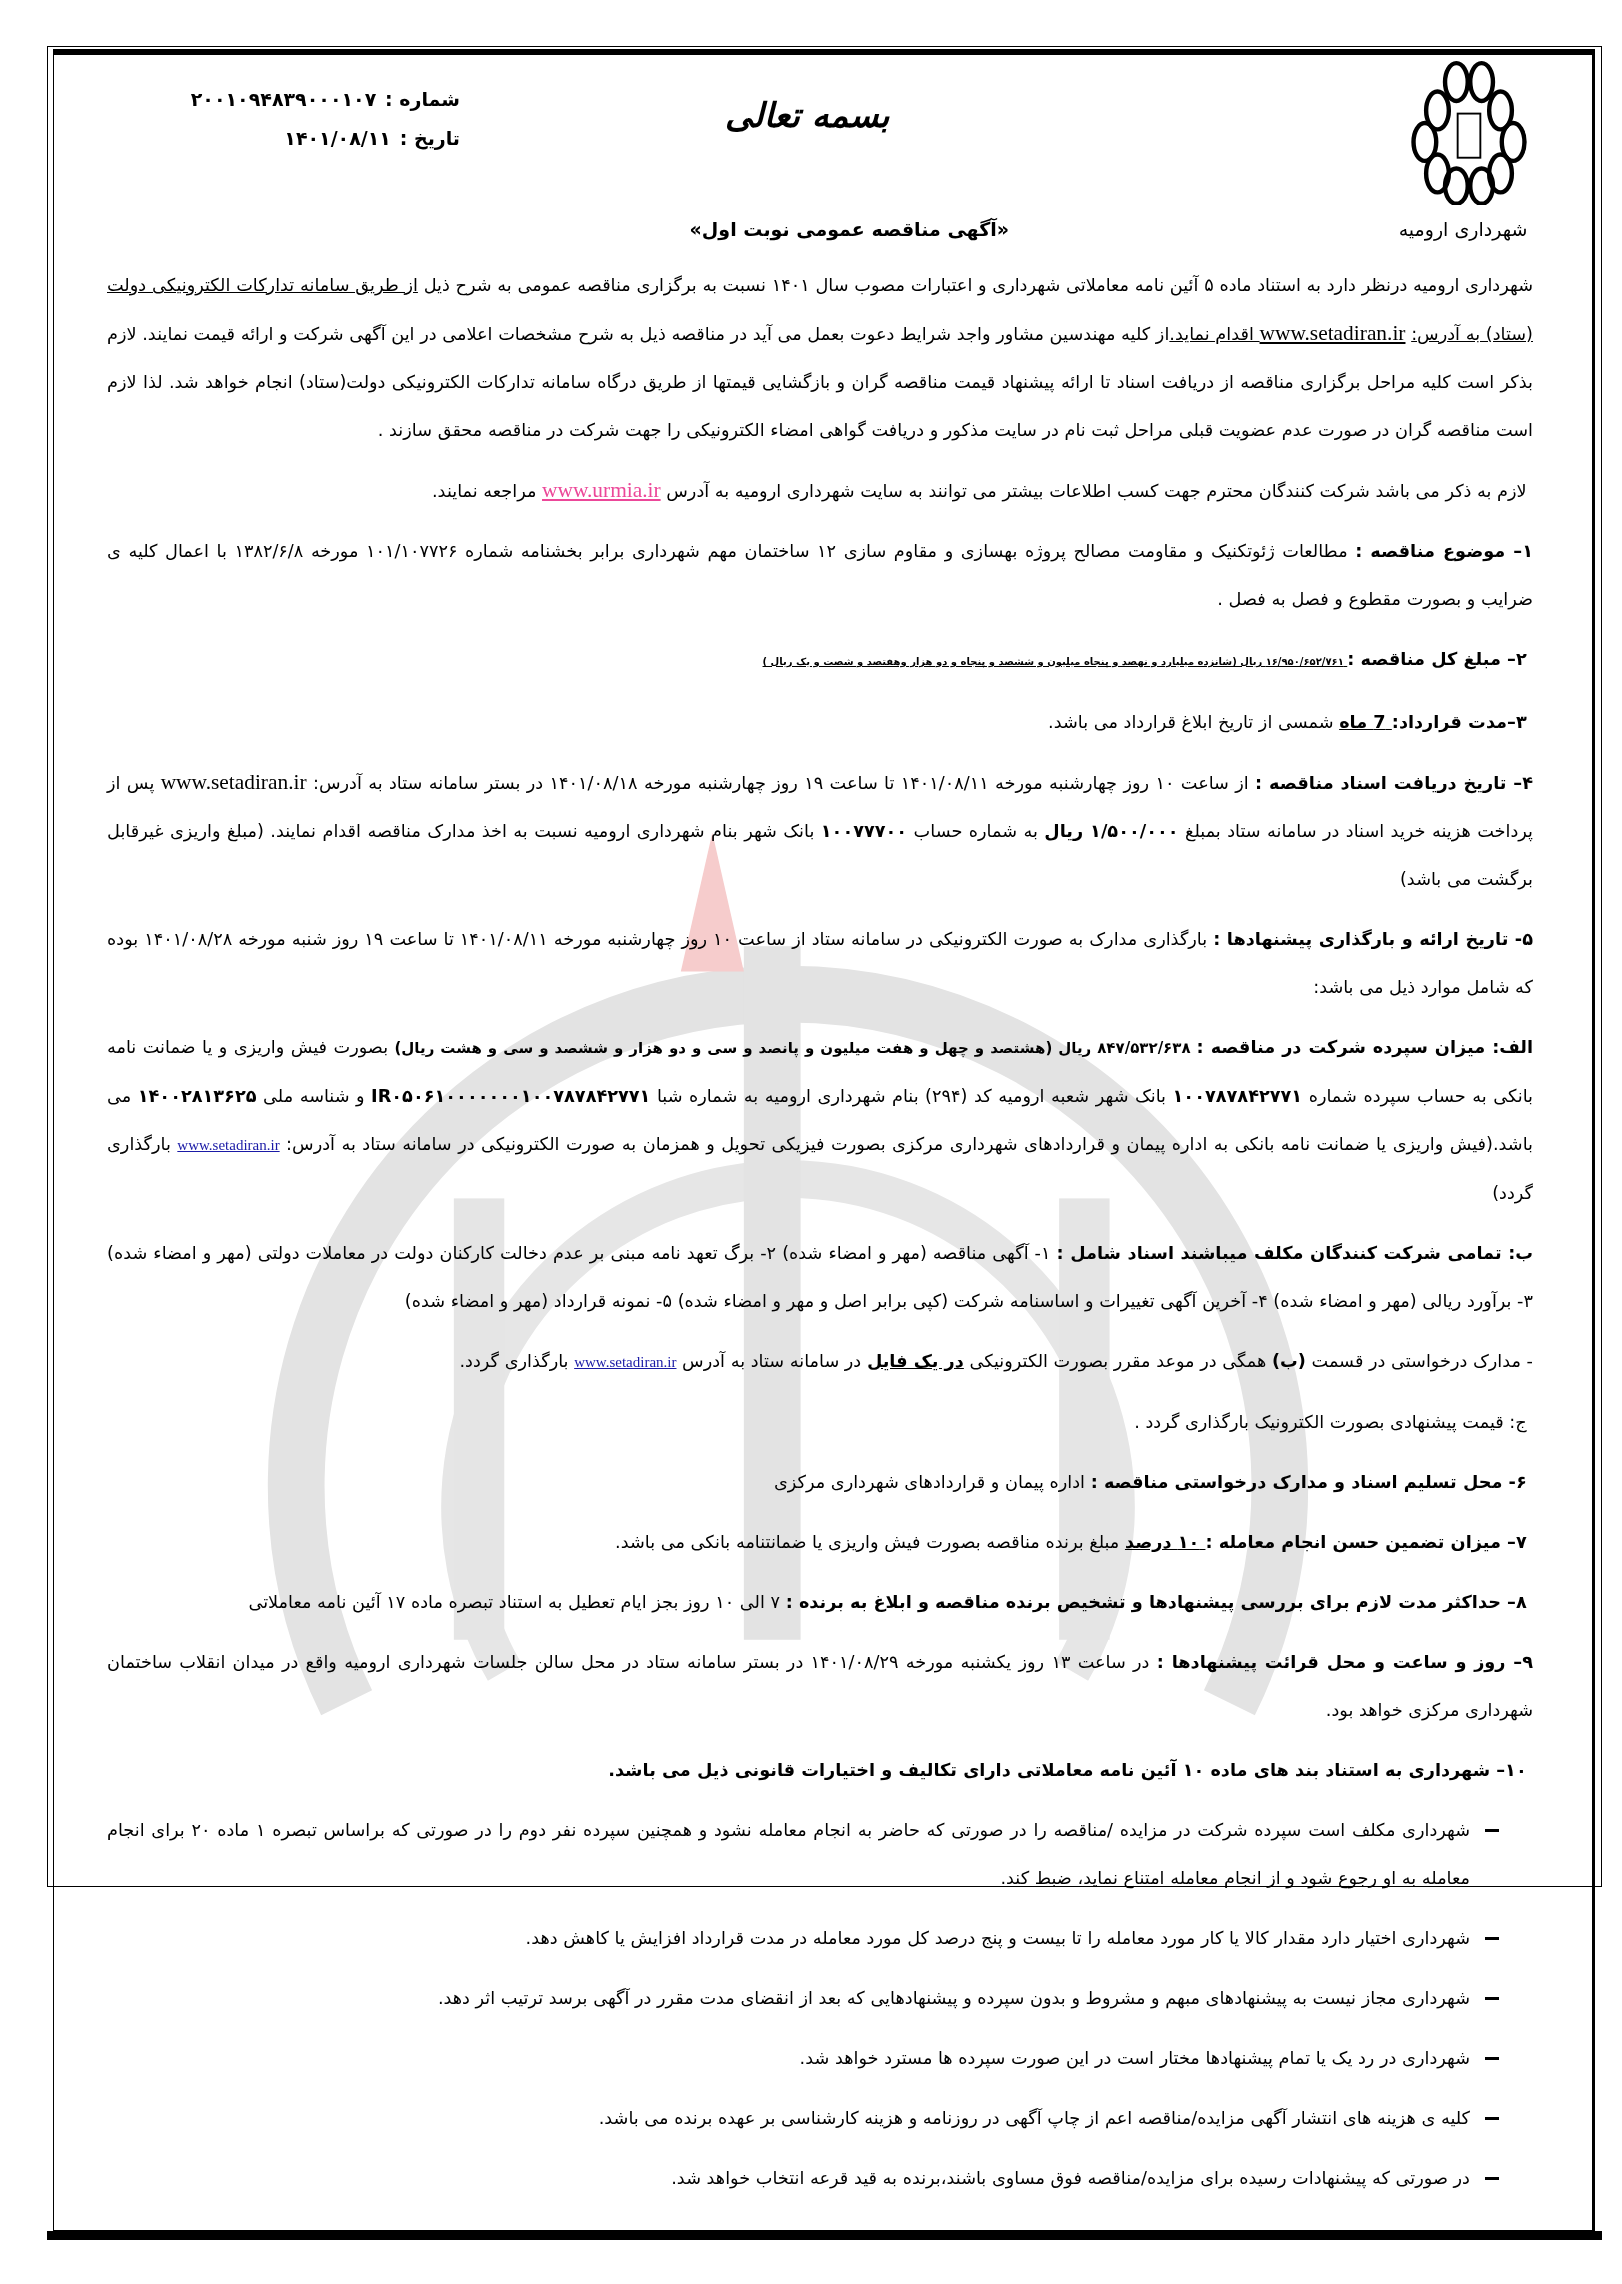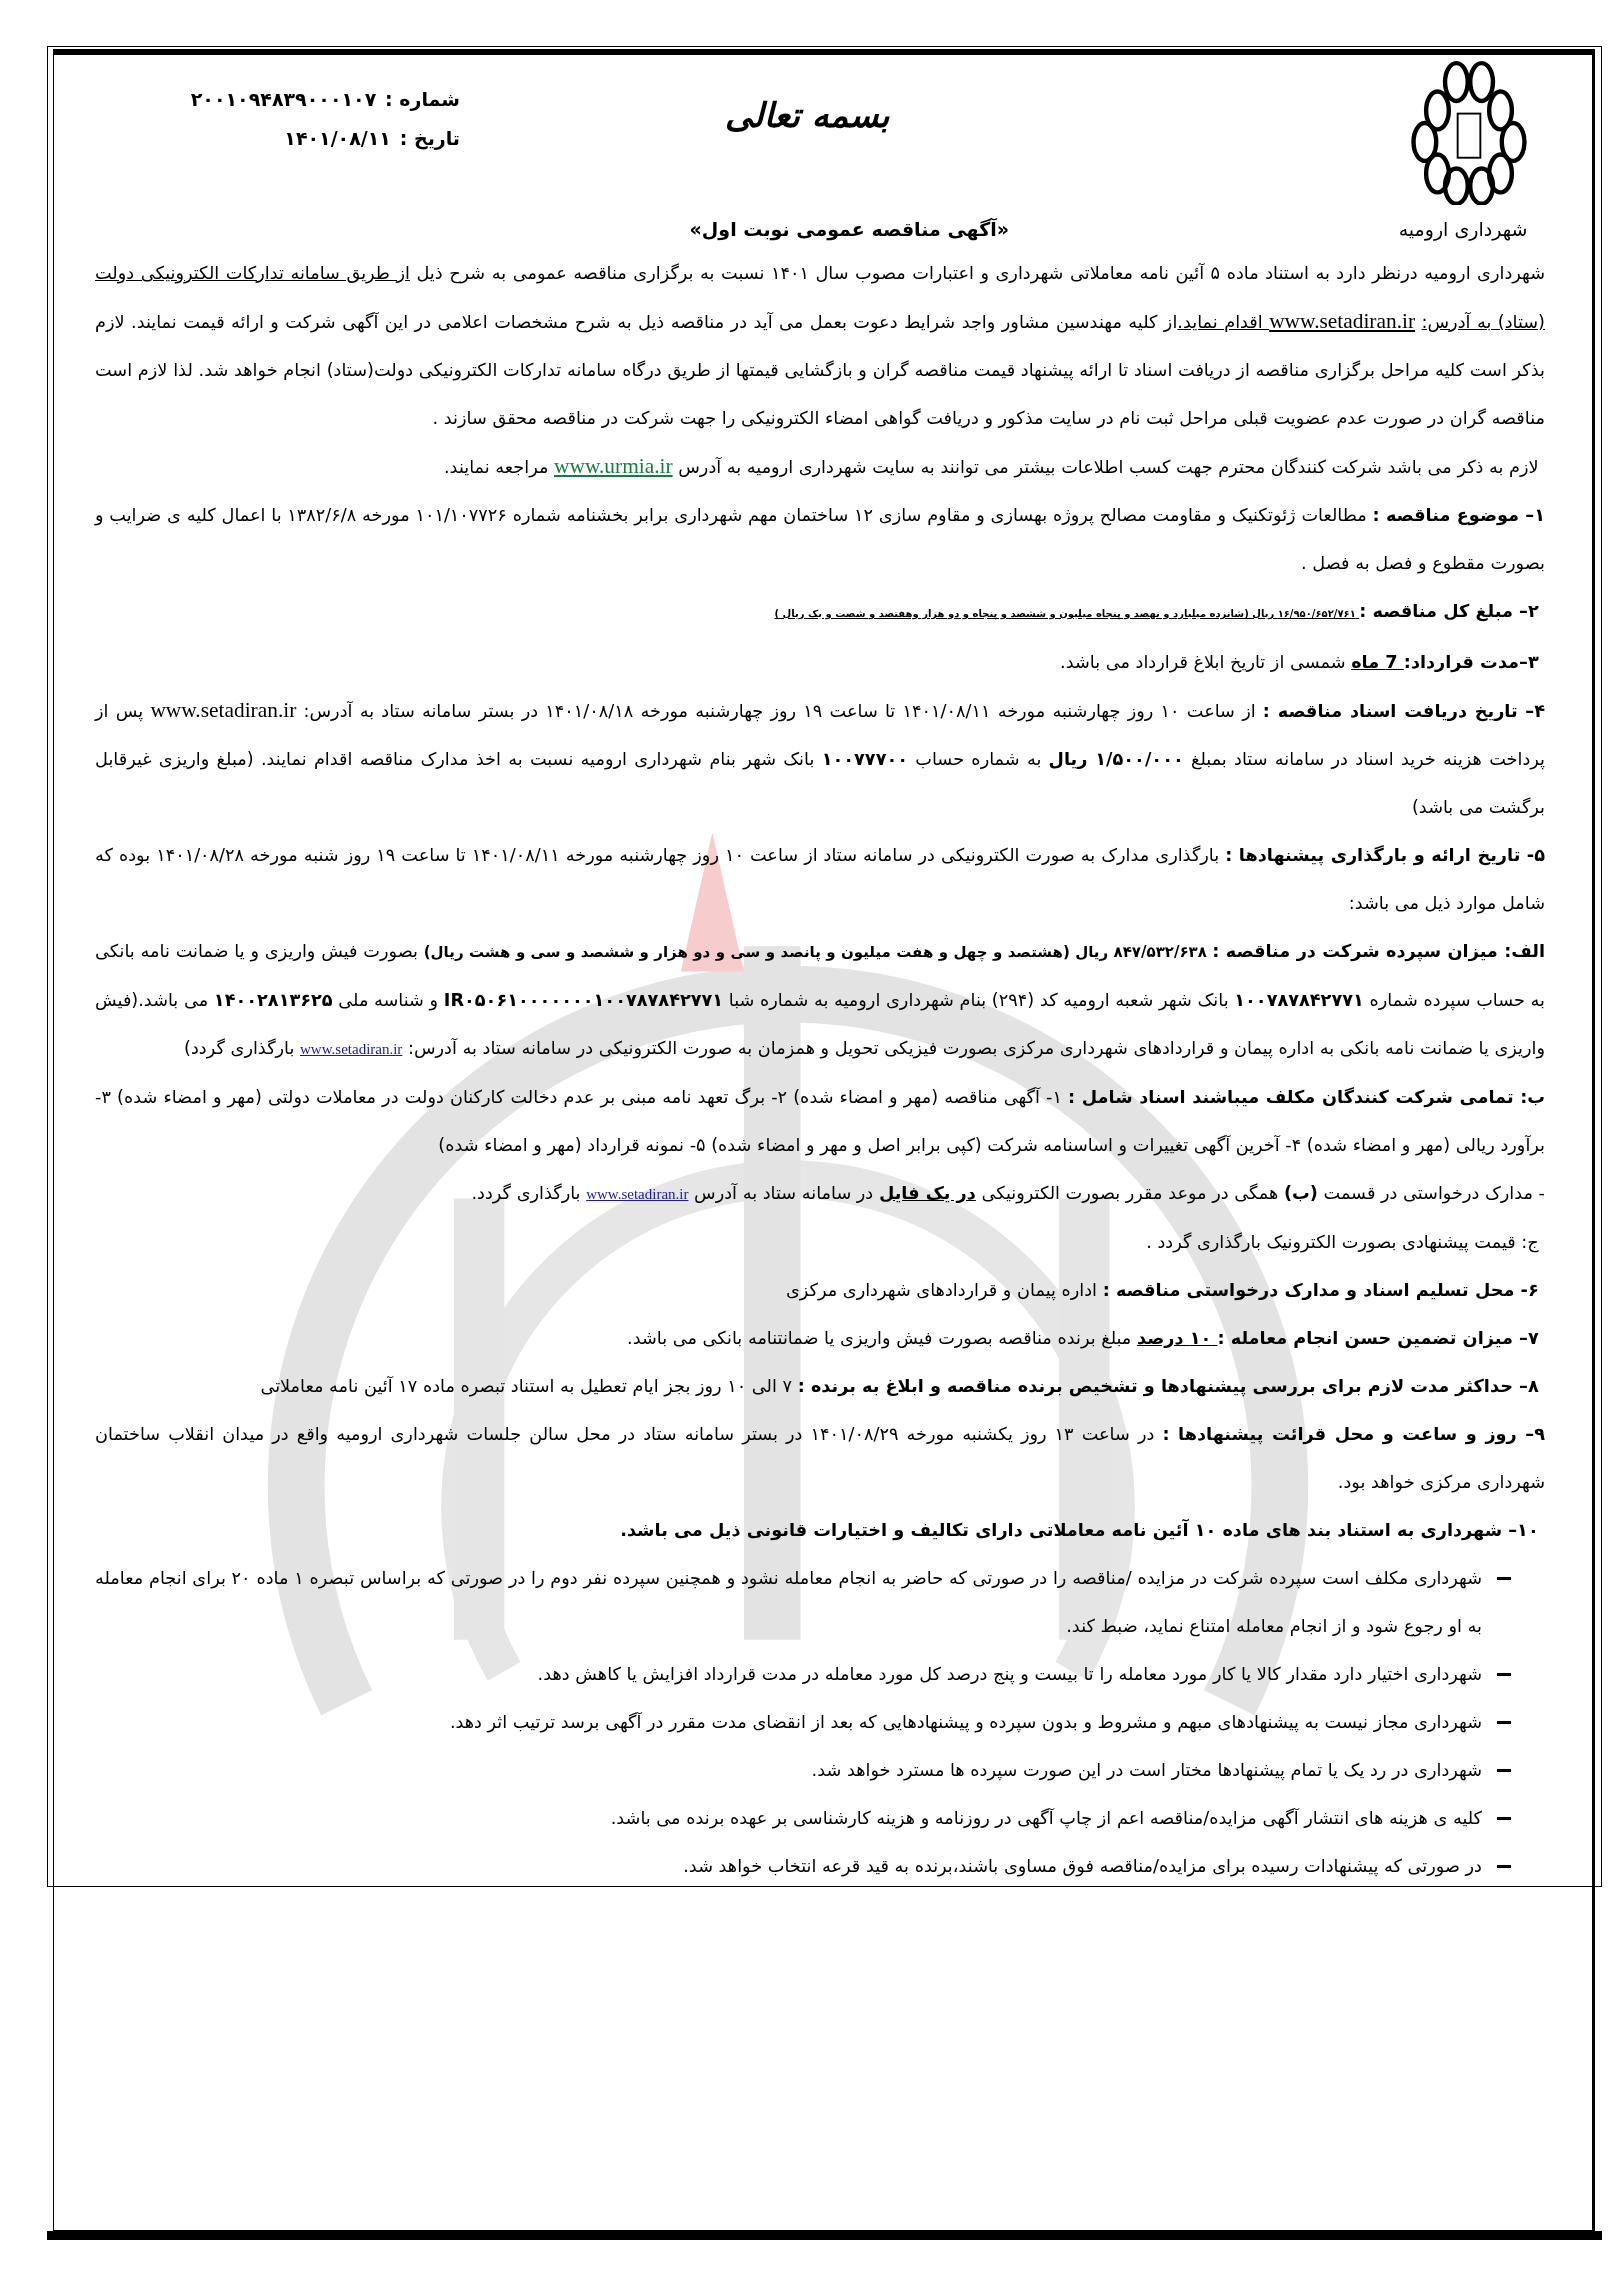--- a/index.html
+++ b/index.html
@@ -9,24 +9,24 @@
     .frame-bottom-bar { position:absolute; left:47px; top:2231px; width:1555px; height:8.8px; background:#000; }
     .frame-inner { position:absolute; left:53px; top:55px; width:1542px; height:2176px; border-left:1.9px solid #000; border-right:3.2px solid #000; border-bottom:1.9px solid #000; box-sizing:border-box; }
     .watermark { position:absolute; left:189px; top:757px; width:1198px; height:1135px; pointer-events:none; }
     .logo { position:absolute; left:1387px; top:60px; width:164px; height:145px; }
     .org-name { position:absolute; left:1381px; top:218px; width:164px; text-align:center; font-weight:normal; font-size:19px; direction:rtl; }
     .bismillah { position:absolute; left:725px; top:95px; width:189px; text-align:left; font-family:"DejaVu Serif", serif; font-style:italic; font-size:34px; direction:rtl;font-weight:bold; }
     .meta { position:absolute; left:183px; top:88px; width:277px; direction:rtl; font-weight:bold; font-size:19px; }
     .meta .row { height:39px; display:flex; gap:8.8px; justify-content:flex-start; }
     .title { position:absolute; left:631px; top:218px; width:378px; font-weight:bold; font-size:19px; direction:rtl; }
     .body { position:absolute; left:95px; top:249px; width:1450px; direction:rtl; text-align:justify; font-family:"DejaVu Sans", sans-serif; font-size:17.7px; line-height:48px; }
-    .body p { margin:0; }
+    .body p { margin:12px; }
     .body b { font-weight:bold; }
     .u { text-decoration:underline; }
-    .link { color:#15803d; text-decoration:underline; font-family:"Liberation Serif", serif; font-size:21.4px; }
+    .link { color:#ec4899; text-decoration:underline; font-family:"Liberation Serif", serif; font-size:21.4px; }
     .link-sm { color:#1a1aa6; text-decoration:underline; font-family:"Liberation Serif", serif; font-size:15px; }
     .ltr { direction:ltr; unicode-bidi:embed; }
     .bullet { position:relative; padding-right:38px; }
     .bullet::before { content:""; position:absolute; right:8.8px; top:23px; width:14px; height:3.2px; background:#000; }
   </style>
 </head>
 <body>
 
 <div class="frame-outer"></div>
 <div class="frame-top-bar"></div>

